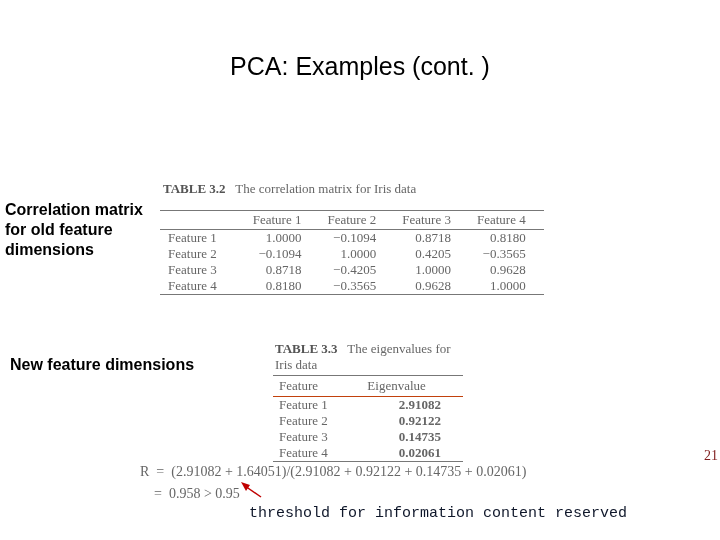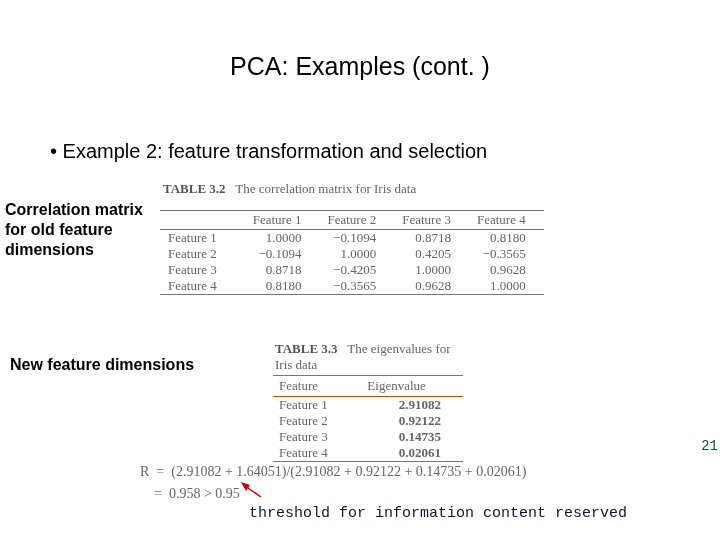--- a/index.html
+++ b/index.html
@@ -125,35 +125,34 @@
   .caption-bottom {
     position: absolute;
     top: 505px;
     left: 249px;
     font-family: Liberation Mono, monospace;
     font-size: 15px;
     color:#0f172a;
   }
   .pagenum {
     position: absolute;
-    bottom: 13px;
+    bottom: 3px;
     right: 2px;
     font-size: 14px;
-    font-family: Liberation Mono, monospace;
-    color:#14532d;
+    font-family: Liberation Serif, serif;
+    color:#7f1d1d;
   }
 </style>
 </head>
 <body>
 
 <div class="slide">
 
   <div class="title">PCA: Examples (cont. )</div>
 
-  <div class="bullet">•   Example 2: feature transformation and selection</div>
 
   <div class="label1">
     <span>Correlation matrix</span><br>
     <span>for old feature</span><br>
     <span>dimensions</span>
   </div>
 
   <div class="table32">
     <div class="caption">
       <b>TABLE 3.2</b>

